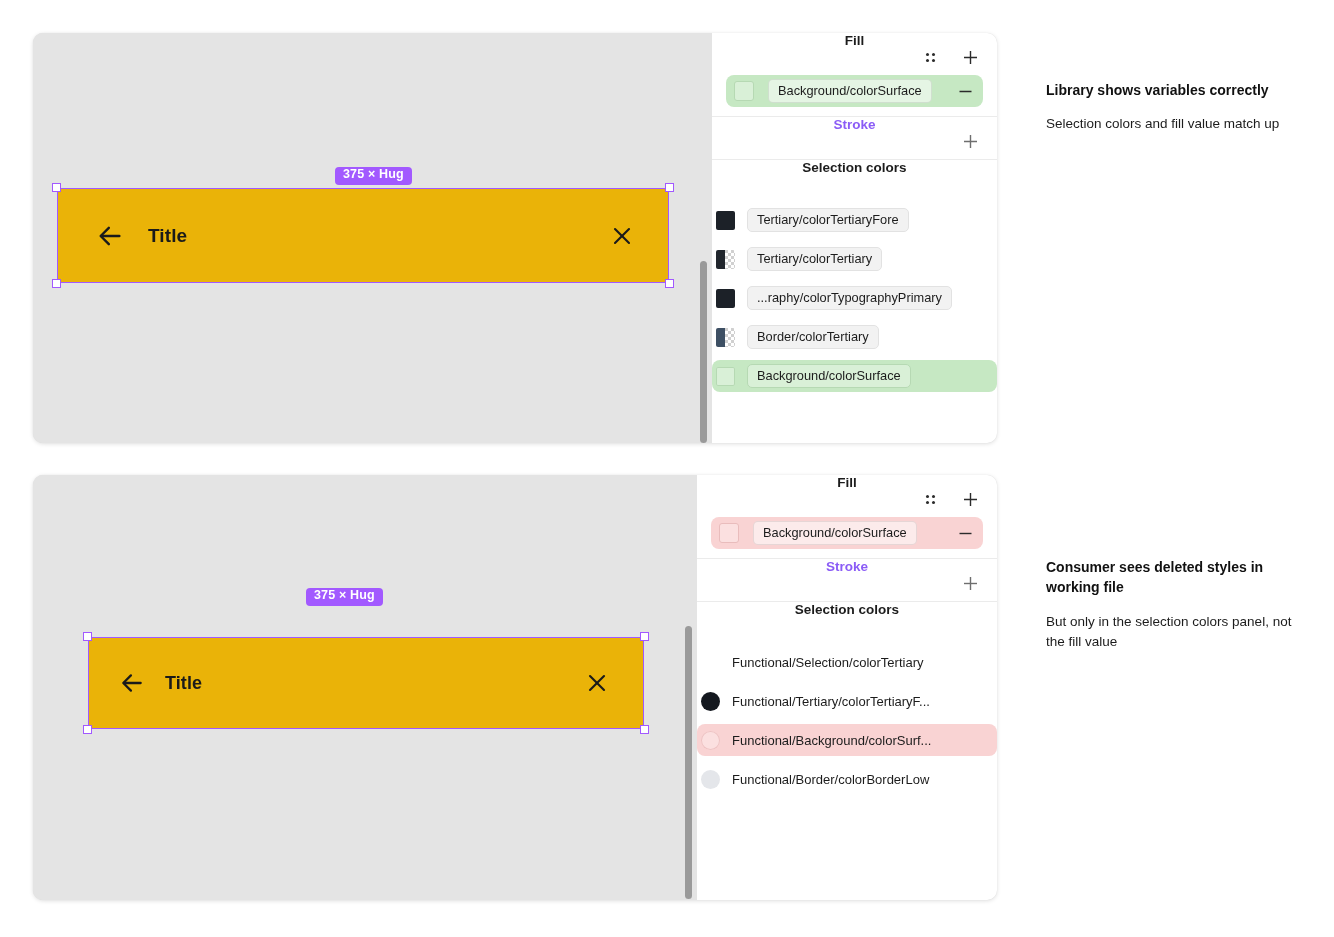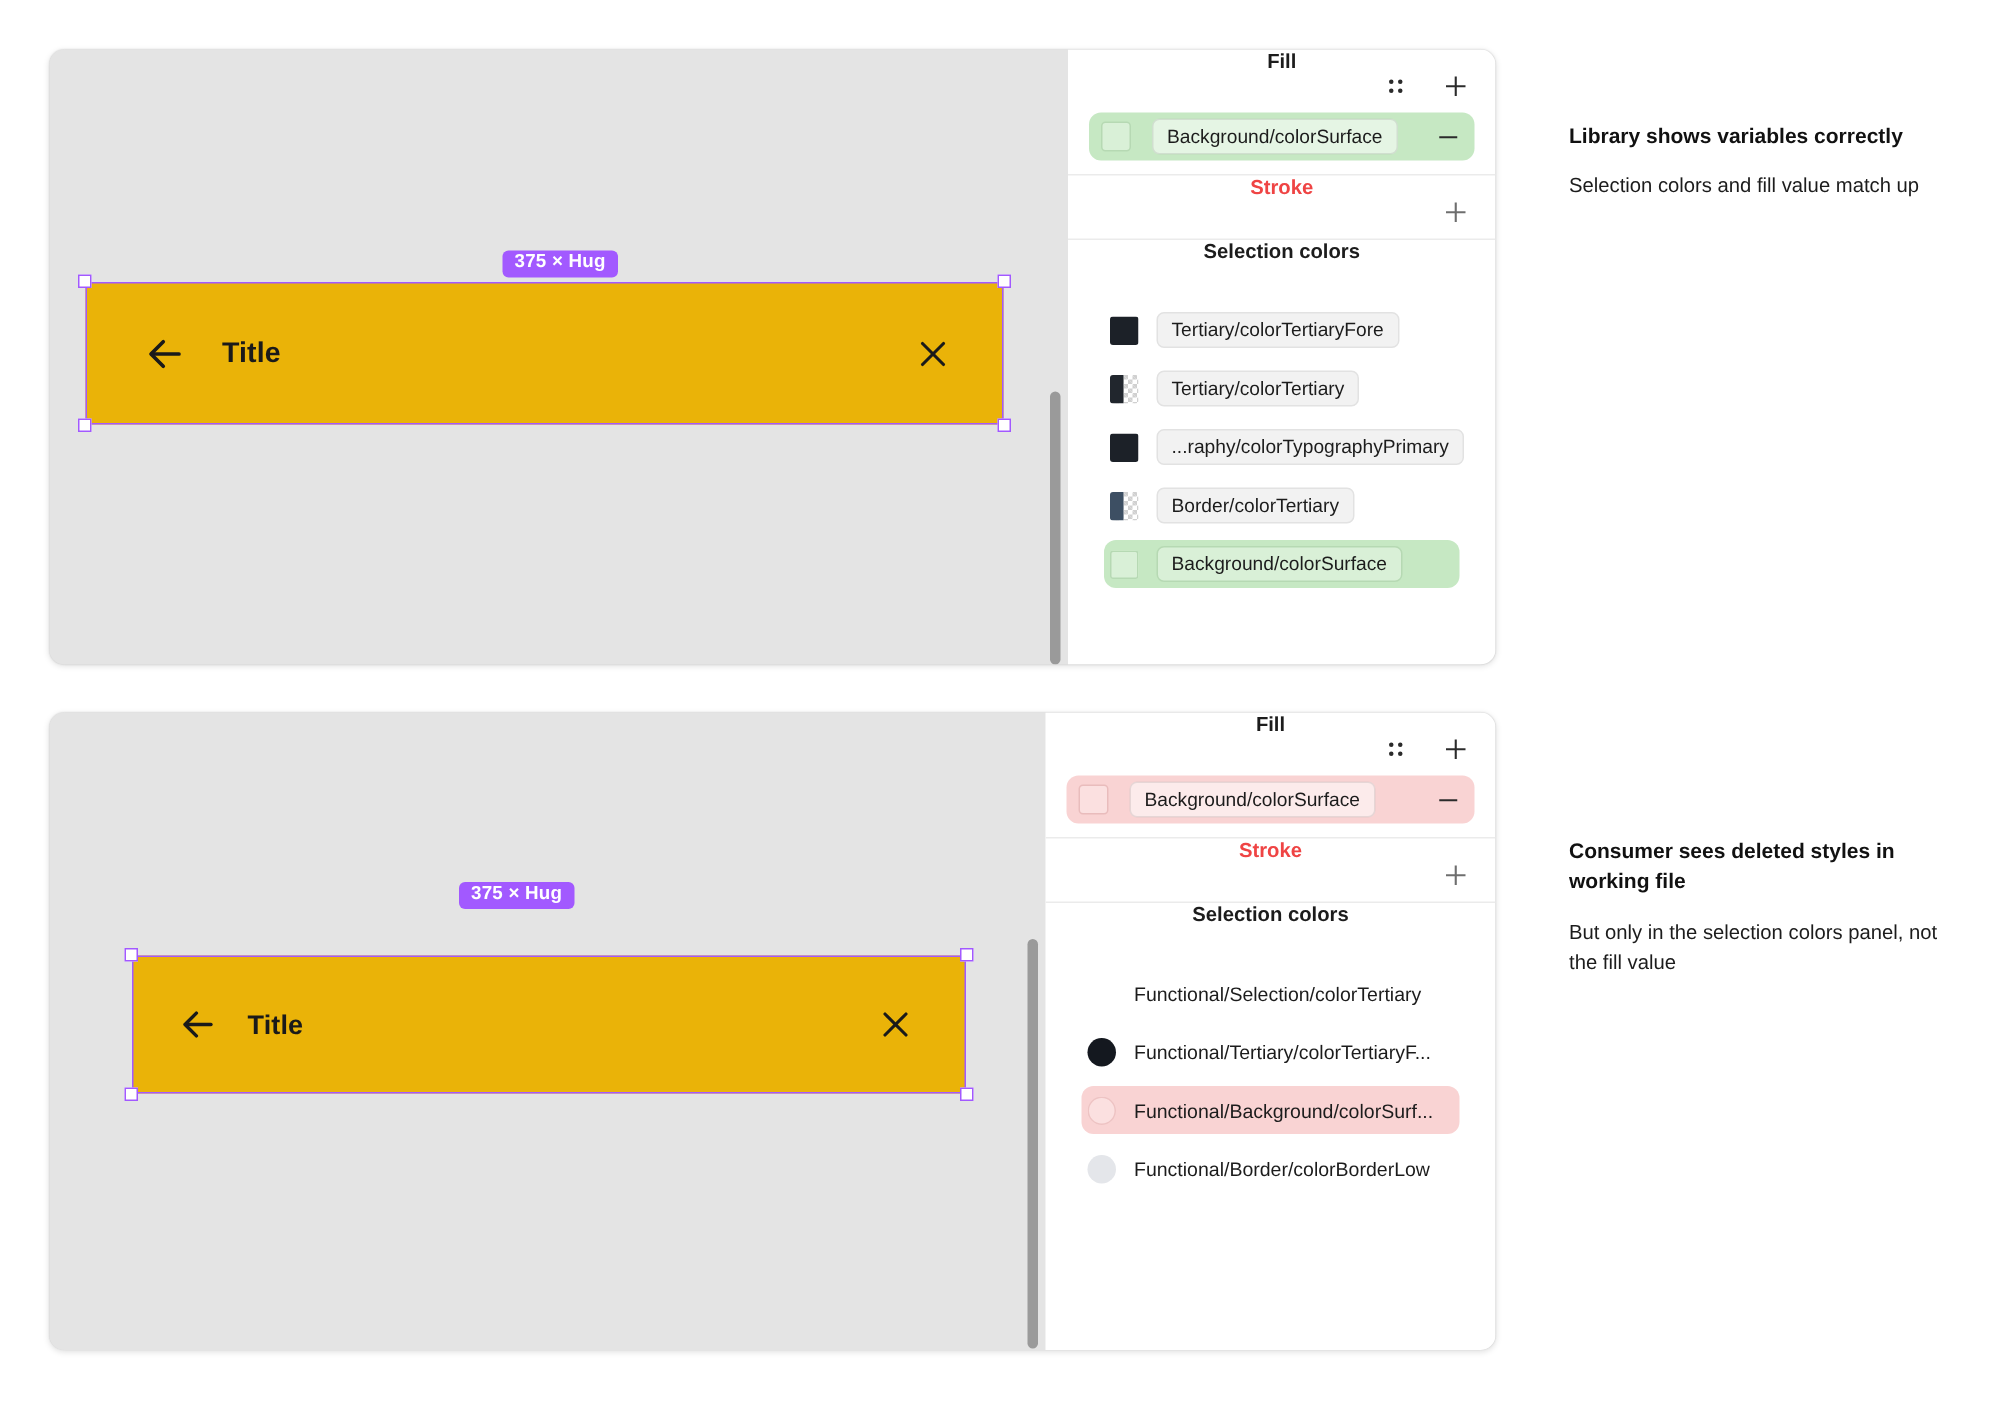--- a/index.html
+++ b/index.html
@@ -121,21 +121,21 @@
     display: flex;
     align-items: center;
     height: 42px;
     flex-direction: column;
   }
   .section-title {
     font-size: 13.5px;
     font-weight: bold;
     color: #1c1c1c;
   }
-  .section-title.muted { color: #ef4444; }
+  .section-title.muted { color: #8b5cf6; }
   .section-actions {
     margin-left: auto;
     display: flex;
     align-items: center;
     gap: 22px;
   }
   .icon-btn {
     width: 18px; height: 18px;
     display: flex; align-items: center; justify-content: center;
   }
@@ -172,21 +172,21 @@
     color: #1c1c1c;
     white-space: nowrap;
   }
   .minus {
     margin-left: auto;
     width: 16px; height: 16px;
     display: flex; align-items: center; justify-content: center;
   }
 
   
-  .sel-list { padding: 2px 24px 10px; }
+  .sel-list { padding: 2px 0 10px; }
 
   .sel-row {
     display: flex;
     align-items: center;
     height: 32px;
     border-radius: 8px;
     padding: 0 10px 0 4px;
     margin-bottom: 7px;
   }
   .sel-row.green { background: #c6e8c3; }

